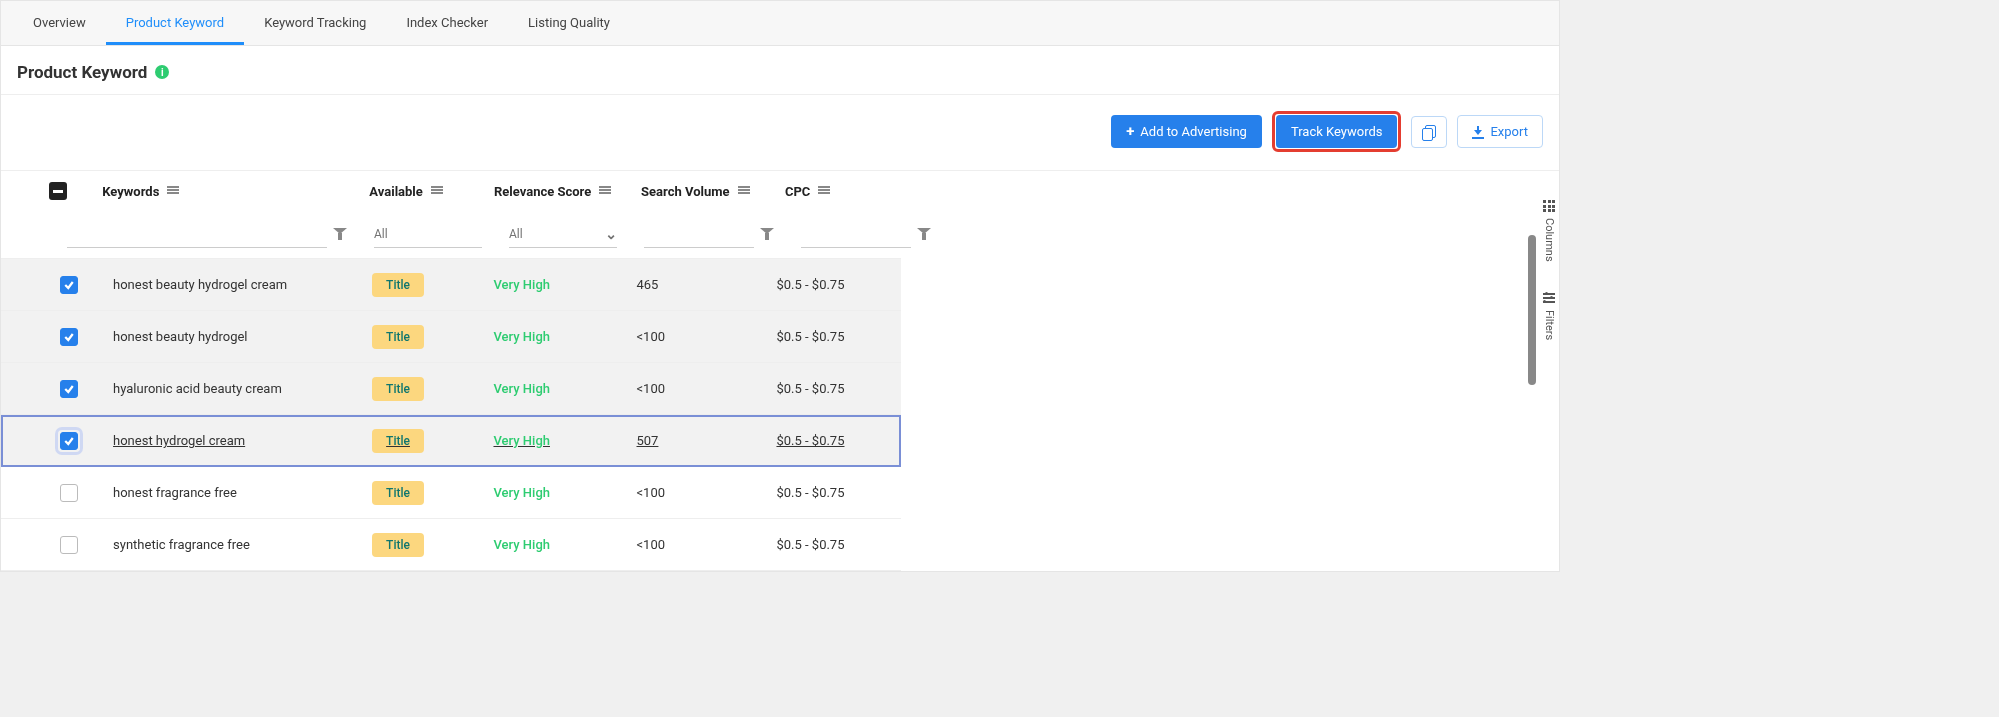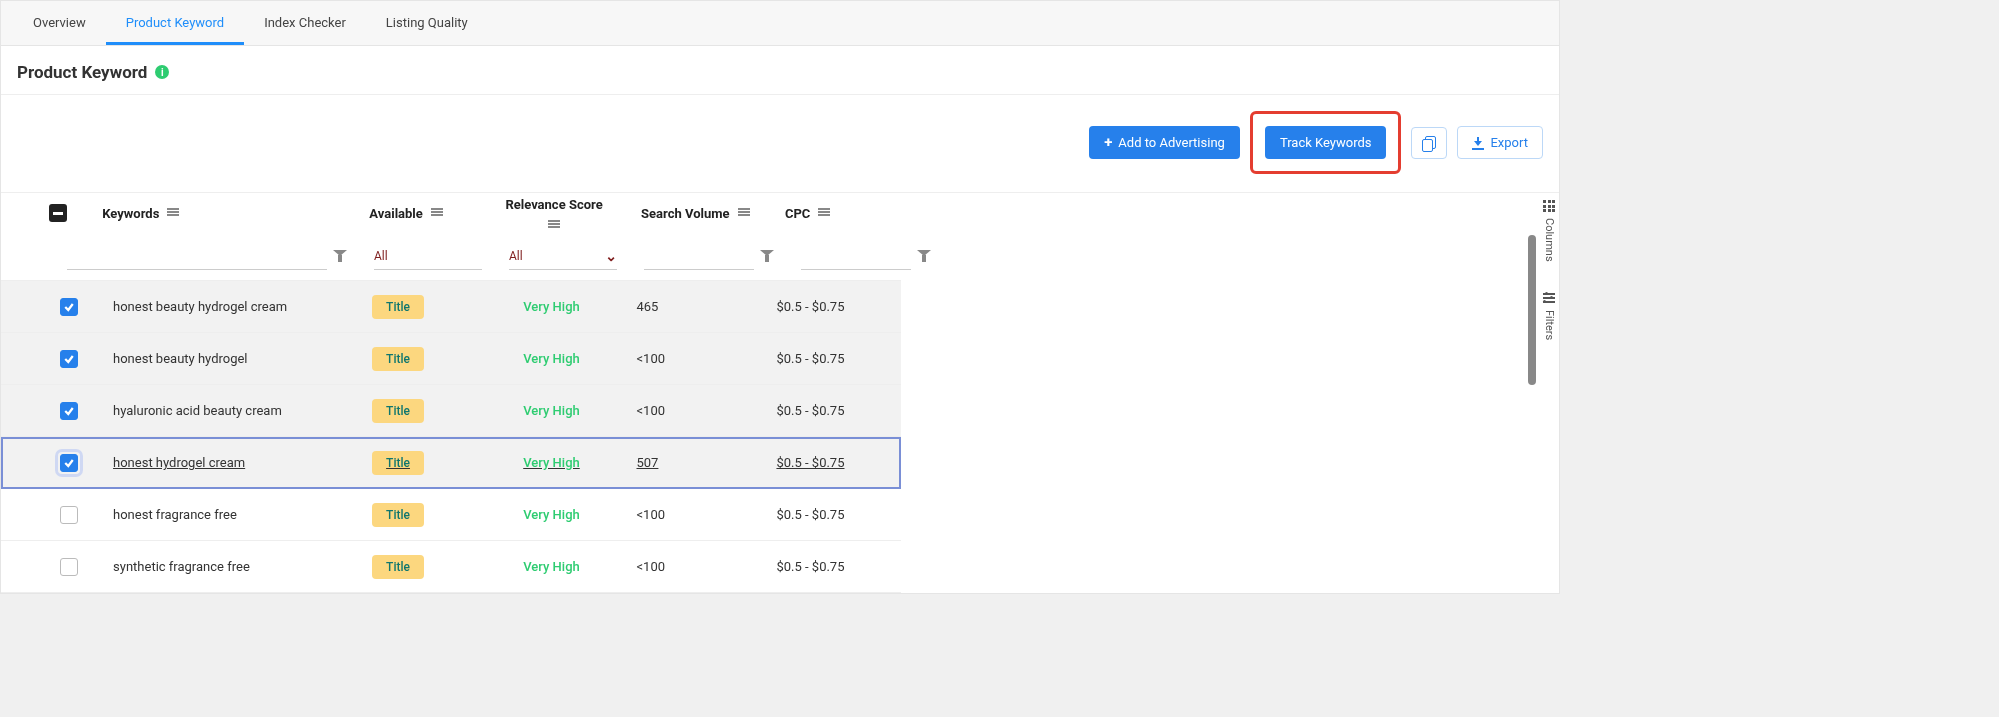--- a/index.html
+++ b/index.html
@@ -14,42 +14,42 @@
   
   .page-header { display: flex; align-items: center; padding: 16px 16px 12px; font-size: 17px; font-weight: 700; background:#fff; border-bottom:1px solid #eee;}
   .page-header .info { width: 14px; height: 14px; border-radius: 50%; background: #2ecc71; color: #fff; font-size: 10px; display:flex; align-items:center; justify-content:center; margin-left: 8px; }
 
   
   .actionbar { display: flex; justify-content: flex-end; padding: 16px 16px 18px; gap: 10px; border-bottom:1px solid #eee; align-items:center;}
   .btn { display:inline-flex; align-items:center; gap:6px; padding: 8px 14px; border-radius: 4px; font-size: 13px; cursor: pointer; border:1px solid transparent;}
   .btn-primary { background:#2680eb; color:#fff; }
   .btn-outline { background:#fff; color:#2680eb; border:1px solid #bcd8f7; }
   .btn-icon { width:36px; justify-content:center; padding:8px 0;}
-  .highlight-wrap { border:3px solid #e43d30; border-radius:6px; padding:12px; }
+  .highlight-wrap { border:3px solid #e43d30; border-radius:6px; padding:1px; }
 
   
   .table { width: 900px; }
   .thead, .filterrow { display:flex; align-items:center; padding: 0 12px; }
   .thead { height: 40px; font-weight:700; color:#222; }
   .filterrow { height: 48px; border-bottom:1px solid #eee; }
   .col { display:flex; align-items:center; gap:8px;margin-left:27px; }
   .col-check { width: 44px; justify-content:center;}
   .col-keyword { width: 300px; }
   .col-avail { width: 122px; }
-  .col-rel { width: 150px; flex-direction: column; }
+  .col-rel { width: 150px; }
   .col-vol { width: 146px; }
   .col-cpc { width: 130px; }
   .sort-lines { width:12px; height:10px; display:inline-block; }
   .sort-lines::before { content:""; display:block; width:12px; height:2px; background:#888; box-shadow: 0 3px 0 #888, 0 6px 0 #888; }
 
   
   .filter-input { border:none; border-bottom:1px solid #ccc; width: 100%; height: 26px; font-size:12px; background:transparent; }
   .col-keyword .filter-input{ width: 260px;}
   .col-vol .filter-input, .col-cpc .filter-input { width: 110px;}
-  .sel { display:flex; align-items:center; justify-content:space-between; border-bottom:1px solid #ccc; width: 108px; height:26px; font-size:12px; color:#7f1d1d;}
+  .sel { display:flex; align-items:center; justify-content:space-between; border-bottom:1px solid #ccc; width: 108px; height:26px; font-size:12px; color:#737373;}
   .chev { font-size:14px; font-weight:bold;}
   .funnel { width:14px; height:14px; display:inline-block; position:relative;}
   .funnel::before{content:"";position:absolute;top:0;left:0;border-top:6px solid #888;border-left:7px solid transparent;border-right:7px solid transparent;}
   .funnel::after{content:"";position:absolute;top:5px;left:5px;width:4px;height:7px;background:#888;}
 
   
   .trow { display:flex; align-items:center; padding: 0 24px; height: 52px; border-bottom:1px solid #eee;}
   .trow.selected { background:#f2f2f2; }
   .trow.focus { outline: 2px solid #7a8fd6; outline-offset:-2px;text-decoration:underline; }
   .chk { width:18px; height:18px; border:1.5px solid #bbb; border-radius:3px; display:flex; align-items:center; justify-content:center; background:#fff; cursor:pointer;}
@@ -88,20 +88,21 @@
 </style>
 </head>
 <body>
 
 <div class="wrapper">
 <div class="frame">
 
   <div class="tabs">
     <div class="tab">Overview</div>
     <div class="tab active">Product Keyword</div>
+    <div class="tab">Keyword Tracking</div>
     <div class="tab">Index Checker</div>
     <div class="tab">Listing Quality</div>
   </div>
 
   <div class="page-header">
     <span>Product Keyword</span>
     <span class="info">i</span>
   </div>
 
   <div class="actionbar">

